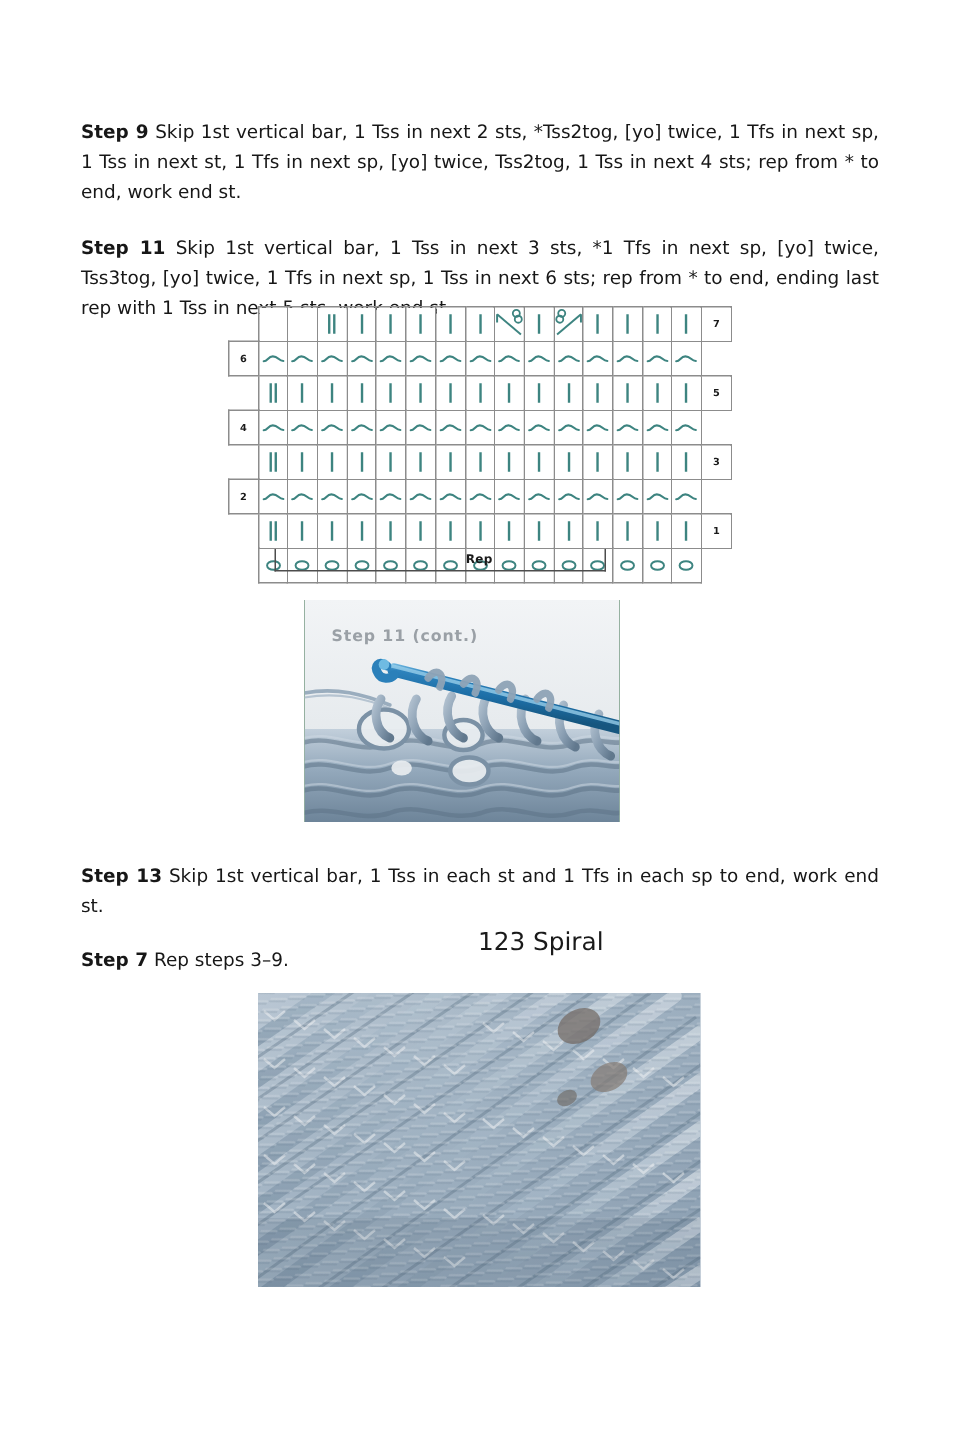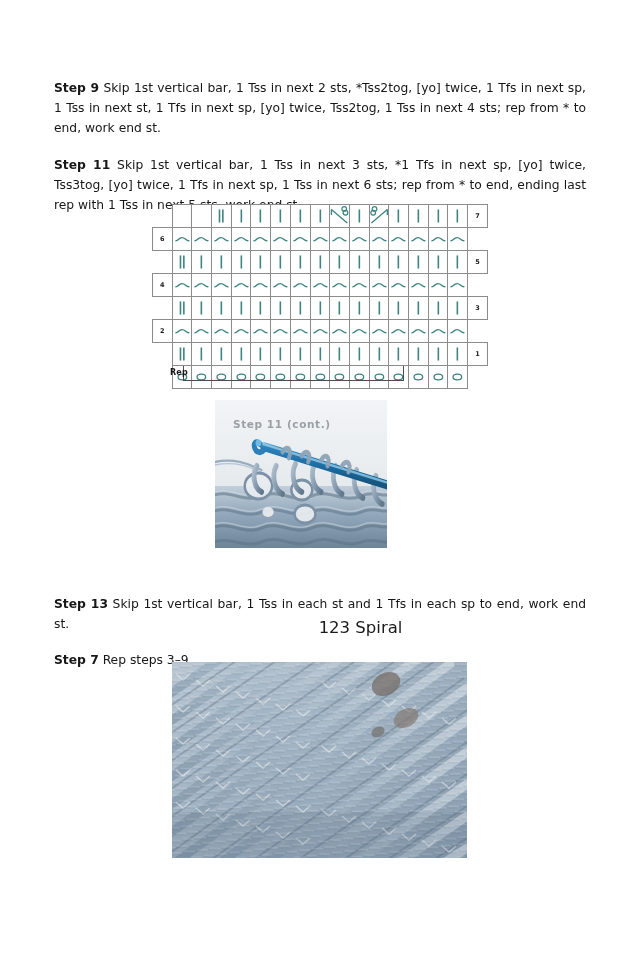--- a/index.html
+++ b/index.html
@@ -25,21 +25,21 @@
   .text-block {
     position: absolute;
     left: 38px;
     width: 564px;
     font-size: 12.3px;
     line-height: 20.2px;
     text-align: justify;
     color: #171717;
   }
   #instr-top { top: 62px; }
-  #instr-bottom { top: 578px; }
+  #instr-bottom { top: 558px; }
   .step-para { margin: 16px; }
   .step-label {
     font-weight: bold;
   }
 
   
   #chart-wrap {
     position: absolute;
     left: 152px;
     top: 204px;
@@ -84,38 +84,40 @@
     left: 183px;
     top: 366px;
     width: 219px;
     height: 14px;
     border-left: 1px solid #4d4d4d;
     border-right: 1px solid #4d4d4d;
     border-bottom: 1px solid #4d4d4d;
   }
   #rep-label {
     position: absolute;
-    left: 170px;
+    left: 183px;
     top: 368px;
     width: 219px;
+    text-align: center;
     font-size: 8px;
     font-weight: bold;
     color: #1a1a1a;
     letter-spacing: .2px;
+    padding-left: 27px;
   }
 
   
   .photo {
     position: absolute;
     overflow: hidden;
   }
   #photo-step11 {
-    left: 215px;
+    left: 203px;
     top: 400px;
-    width: 172px;
+    width: 210px;
     height: 148px;
     background: #14532d;
   }
   #photo-step11 .caption {
     position: absolute;
     left: 18px;
     top: 18px;
     font-size: 10.5px;
     font-weight: bold;
     letter-spacing: .6px;

